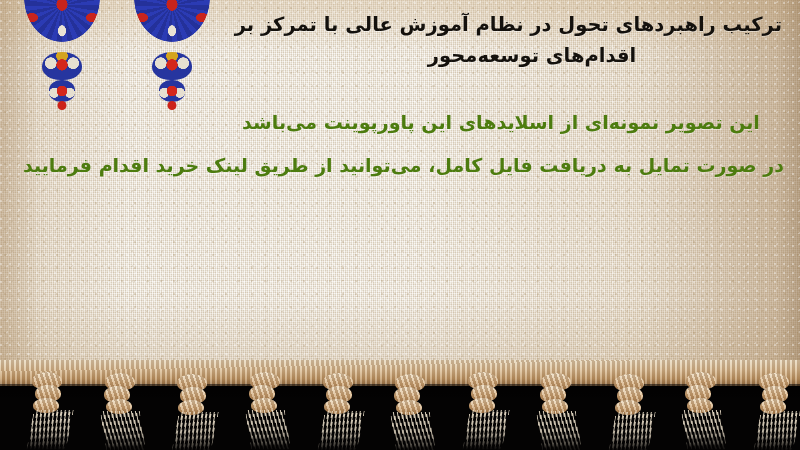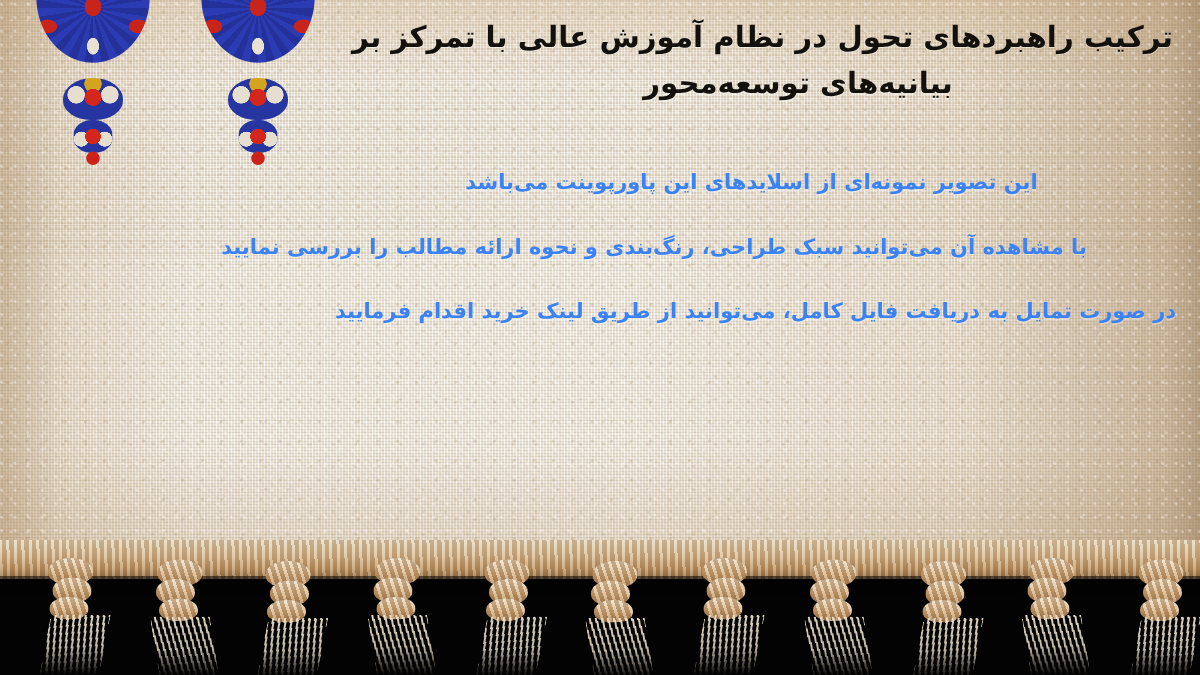--- a/index.html
+++ b/index.html
@@ -71,22 +71,22 @@
     color:#14110d;letter-spacing:0;
     text-shadow:0 1px 0 rgba(255,255,255,.38);
   }
   .title .t-line{display:block;}
   .title .t-line.l2{text-align:center;padding-left:60px;}
 
   .body-block{
     position:absolute;right:22px;top:101px;width:756px;
   }
   .body-line{
-    display:block;font-size:14px;line-height:43px;
-    color:#3b82f6;font-weight:600;
+    display:block;font-size:19px;line-height:43px;
+    color:#4d7c0f;font-weight:600;
     text-shadow:0 1px 0 rgba(255,255,255,.35);
     white-space:nowrap;
   }
   .body-line.ln1{padding-left:190px;text-align:center;}
   .body-line.ln2{padding-left:60px;text-align:center;}
   .body-line.ln3{padding-left:58px;text-align:right;}
 
   
   .medallion{position:absolute;top:-44px;}
   .medallion.m1{left:8px;}
@@ -208,26 +208,25 @@
       <div class="drop-a"></div>
       <div class="drop-b"></div>
       <div class="drop-c"></div>
     </div>
   </div>
 
   <div class="text-layer">
 
     <div class="title">
       <span class="t-line l1">ترکیب راهبردهای تحول در نظام آموزش عالی با تمرکز بر</span>
-      <span class="t-line l2">بیانیه‌های توسعه‌محور</span>
+      <span class="t-line l2">اقدام‌های توسعه‌محور</span>
     </div>
 
     <div class="body-block">
       <span class="body-line ln1">این تصویر نمونه‌ای از اسلایدهای این پاورپوینت می‌باشد</span>
-      <span class="body-line ln2">با مشاهده آن می‌توانید سبک طراحی، رنگ‌بندی و نحوه ارائه مطالب را بررسی نمایید</span>
       <span class="body-line ln3">در صورت تمایل به دریافت فایل کامل، می‌توانید از طریق لینک خرید اقدام فرمایید</span>
     </div>
 
   </div>
 
   <div class="fringe">
     <div class="fringe-top-blend"></div>
     <div class="fringe-cord"></div>
     <div class="fringe-shadow"></div>
     <div id="tassels">

